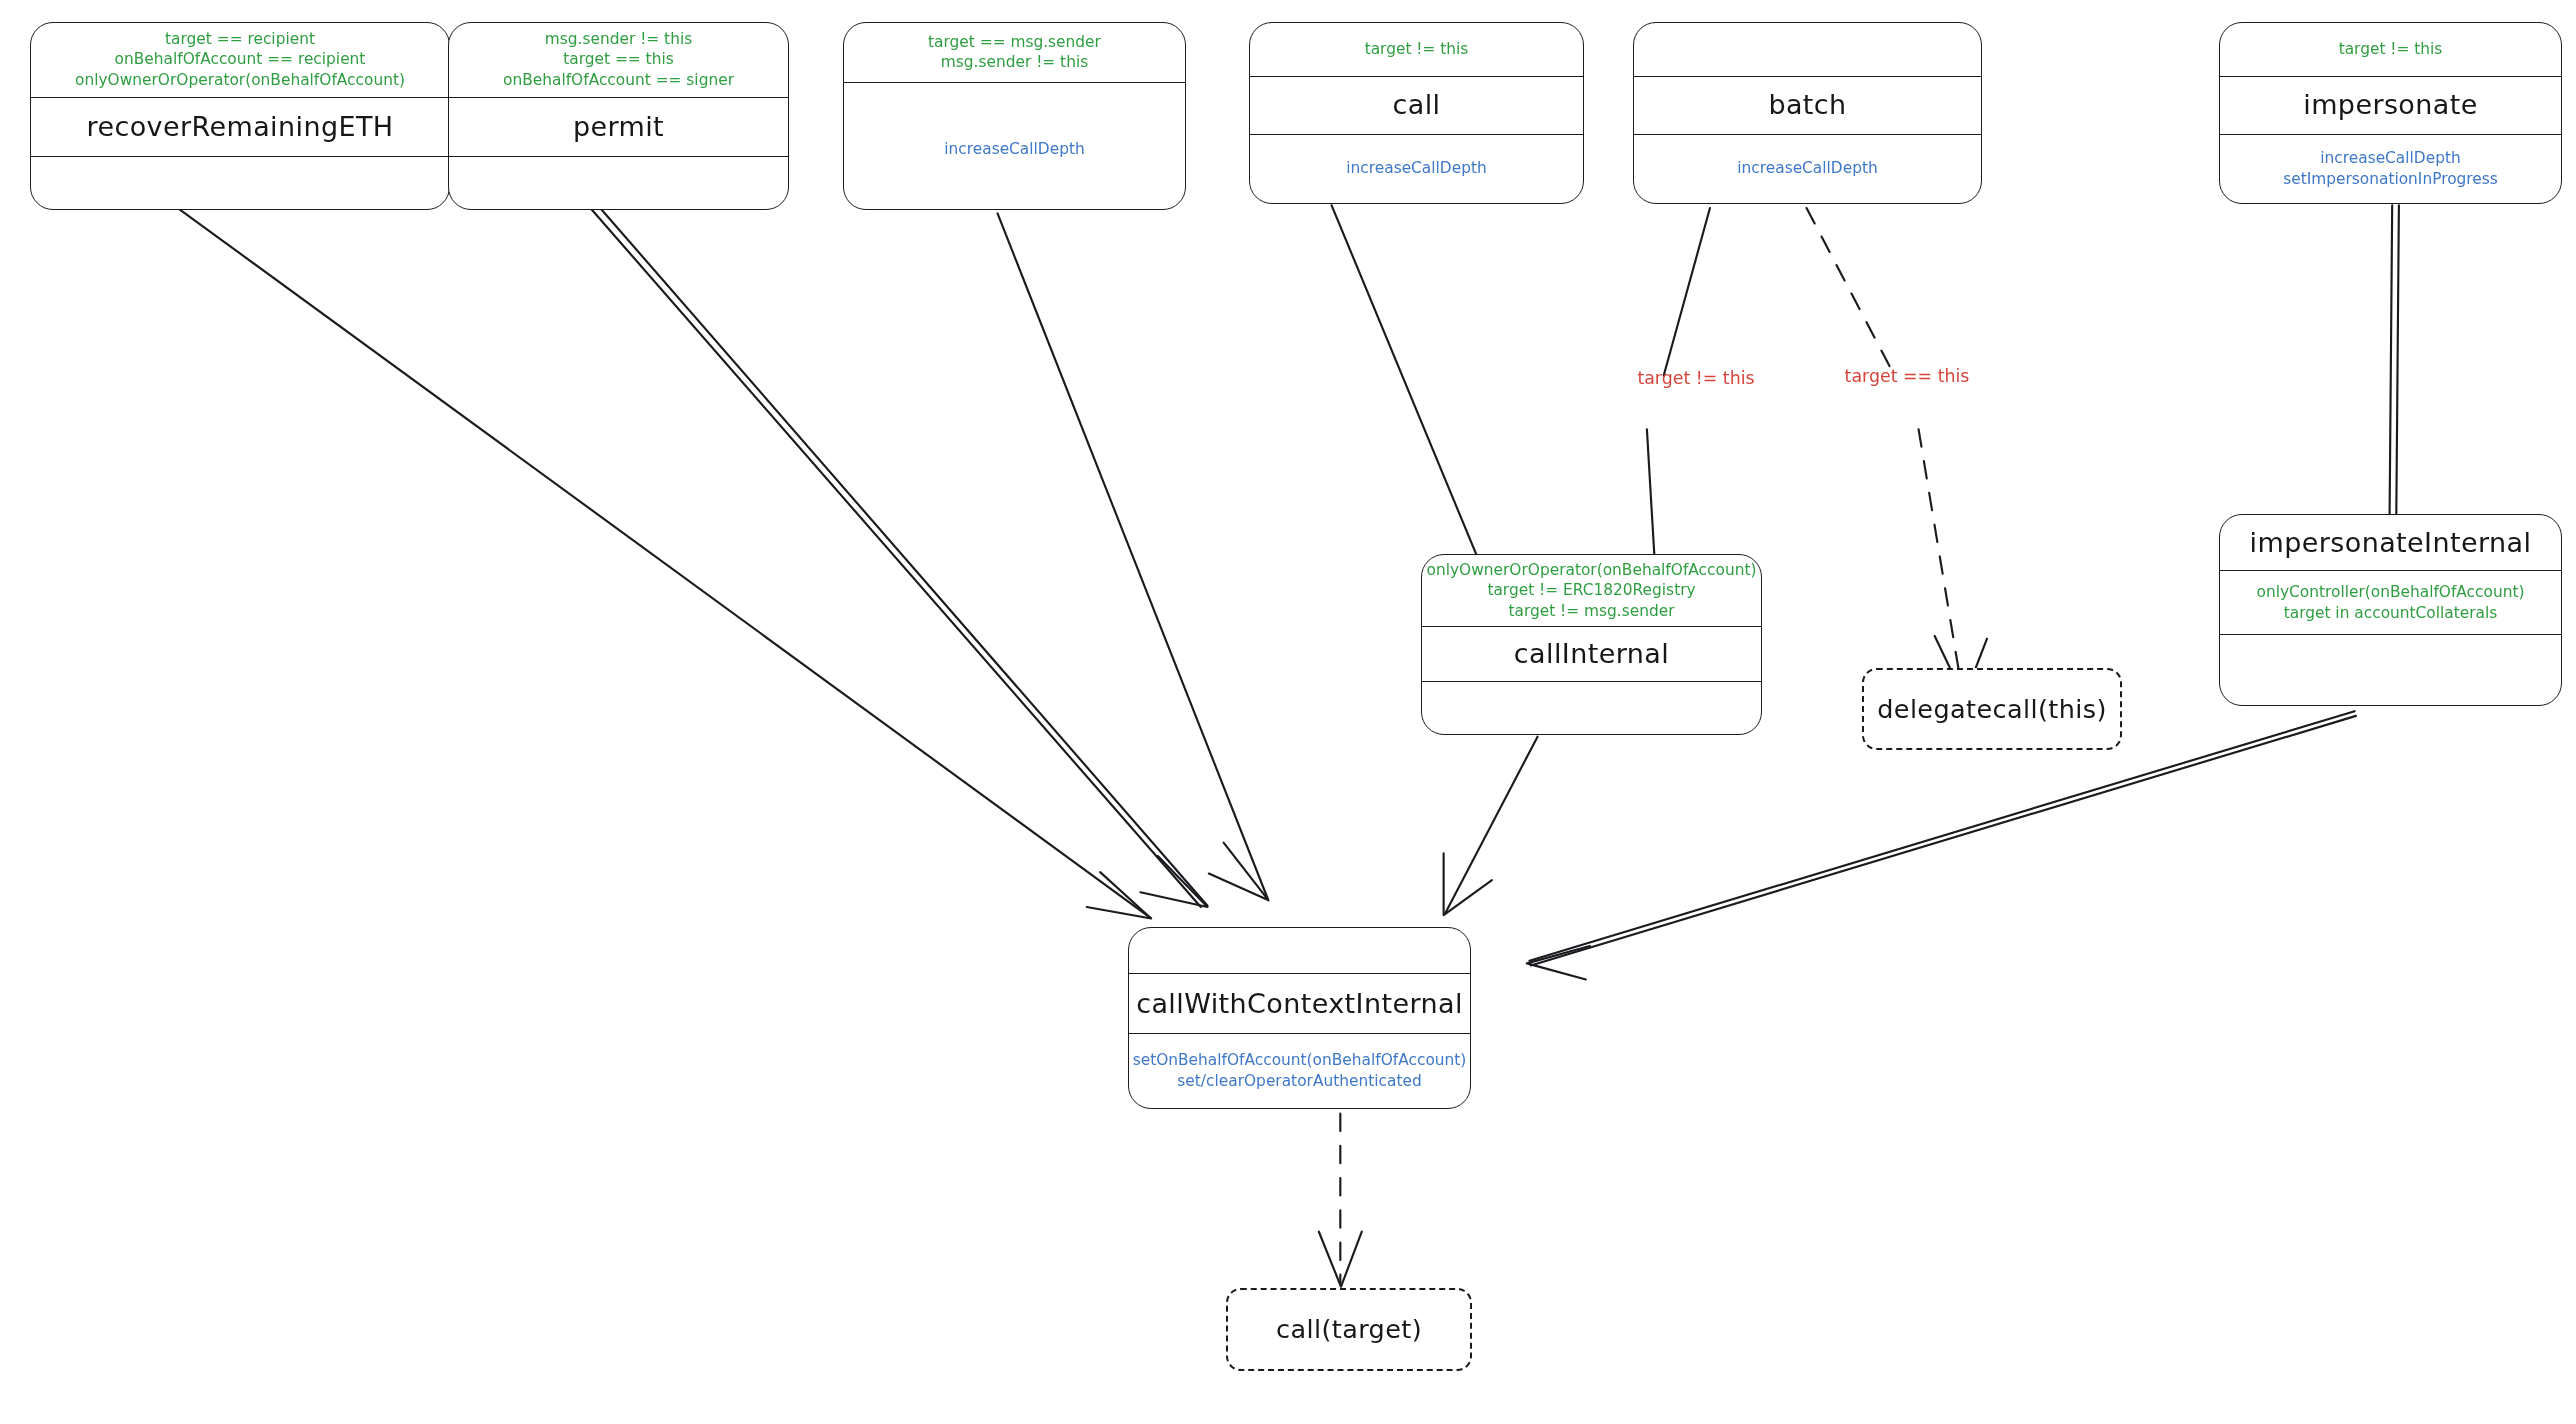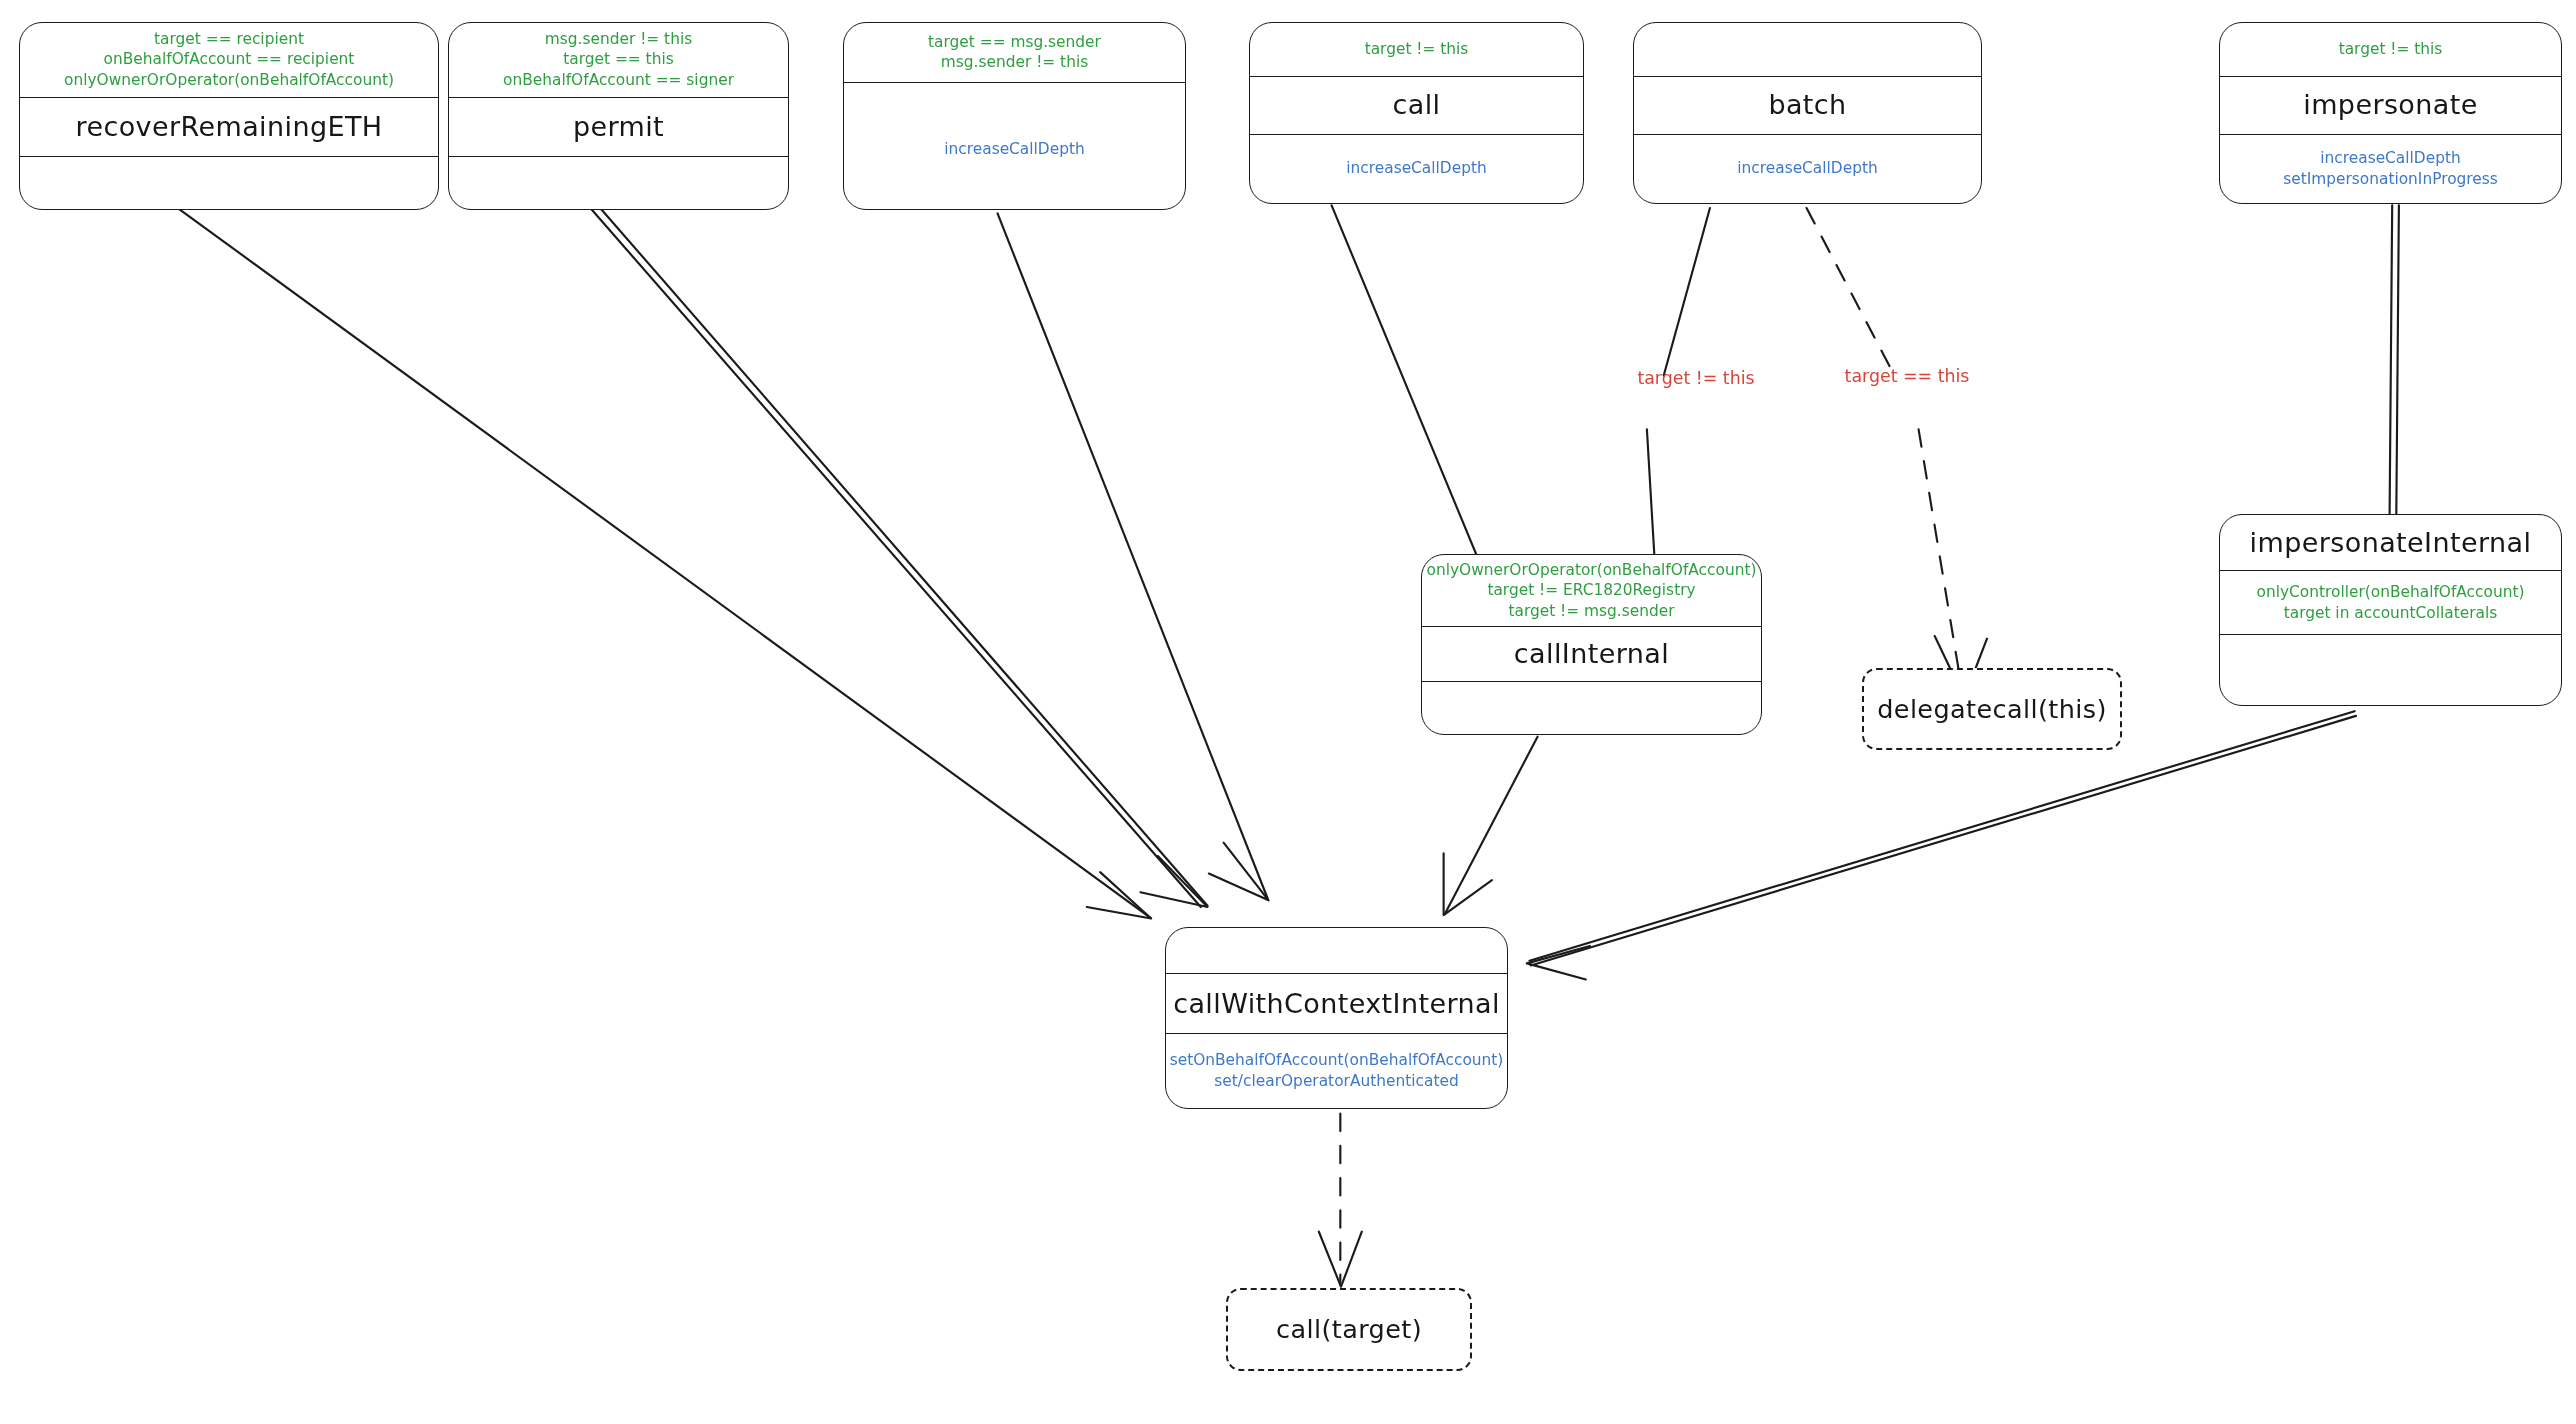--- a/index.html
+++ b/index.html
@@ -170,21 +170,21 @@
 
     <g>
       <path class="edge-line dashed" d="M 1998 1660 L 1998 1912"></path>
       <path class="edge-head" d="M 1966 1836 L 1999 1918 L 2030 1836"></path>
     </g>
   </svg>
 
   <div class="edge-label" style="left:1696px; top:378px;">target != this</div>
   <div class="edge-label" style="left:1907px; top:376px;">target == this</div>
 
-  <div class="node" style="left:19px; top:21.5px; width:420px; height:188px;">
+  <div class="node" style="left:30px; top:21.5px; width:420px; height:188px;">
     <div class="band band-guards" style="height:75px;">target == recipient
 onBehalfOfAccount == recipient
 onlyOwnerOrOperator(onBehalfOfAccount)</div>
     <div class="band band-name" style="height:59px;">recoverRemainingETH</div>
     <div class="band band-effects" style="flex:1;"></div>
   </div>
 
   <div class="node" style="left:448px; top:21.5px; width:341px; height:188px;">
     <div class="band band-guards" style="height:75px;">msg.sender != this
 target == this
@@ -226,21 +226,21 @@
     <div class="band band-effects" style="flex:1;"></div>
   </div>
 
   <div class="node" style="left:2219px; top:514px; width:343px; height:192px;">
     <div class="band band-name" style="height:56px;">impersonateInternal</div>
     <div class="band band-guards" style="height:64px;">onlyController(onBehalfOfAccount)
 target in accountCollaterals</div>
     <div class="band band-effects" style="flex:1;"></div>
   </div>
 
-  <div class="node" style="left:1165px; top:927px; width:343px; height:182px;">
+  <div class="node" style="left:1128px; top:927px; width:343px; height:182px;">
     <div class="band band-guards empty" style="height:46px;"></div>
     <div class="band band-name" style="height:60px;">callWithContextInternal</div>
     <div class="band band-effects" style="flex:1;">setOnBehalfOfAccount(onBehalfOfAccount)
 set/clearOperatorAuthenticated</div>
   </div>
 
   <div class="node dashed-node" style="left:1862px; top:668px; width:260px; height:82px;">
     <div class="band band-name">delegatecall(this)</div>
   </div>
 

